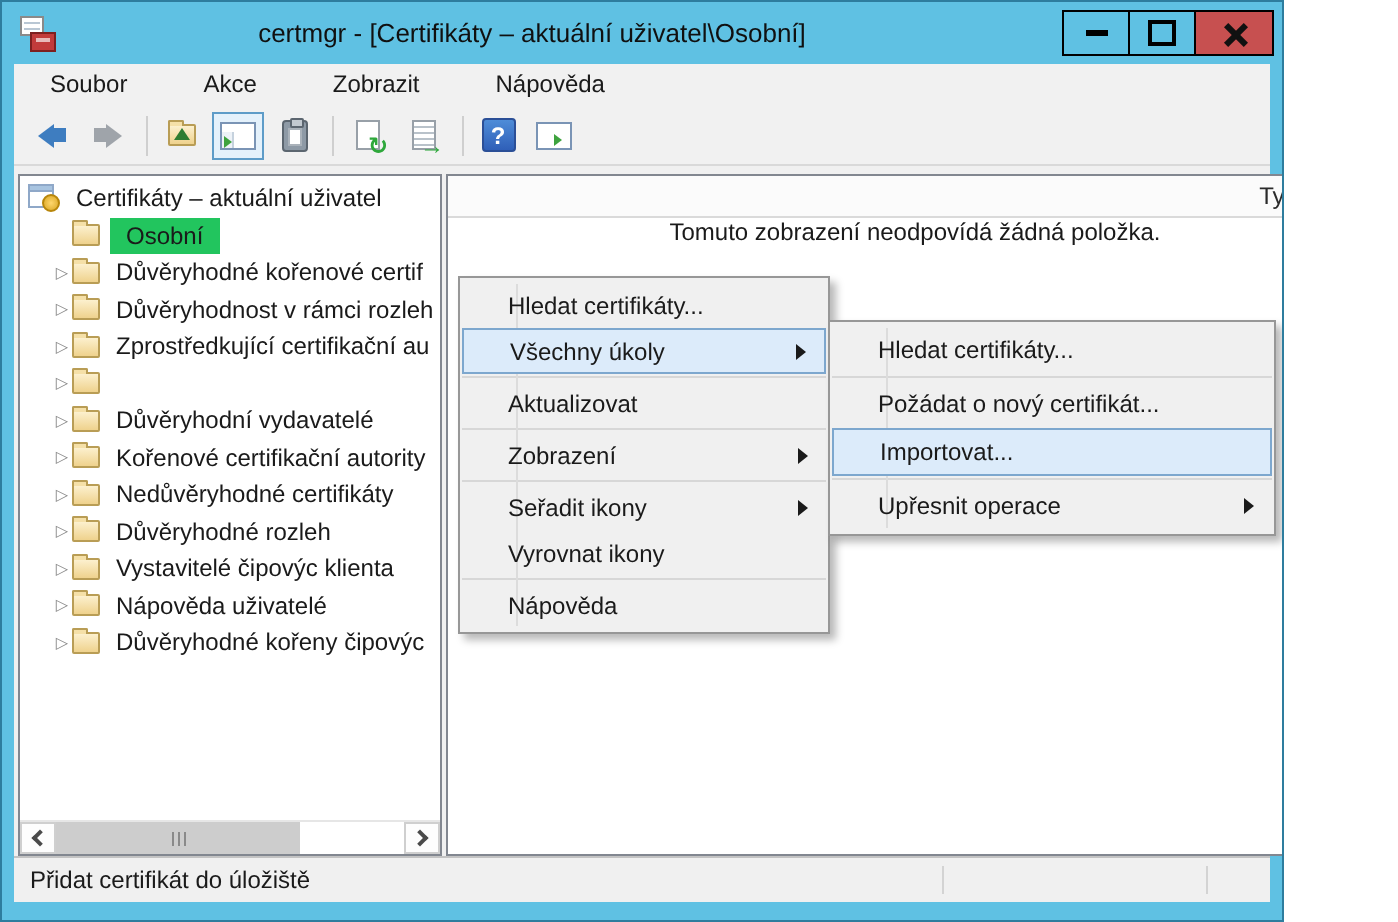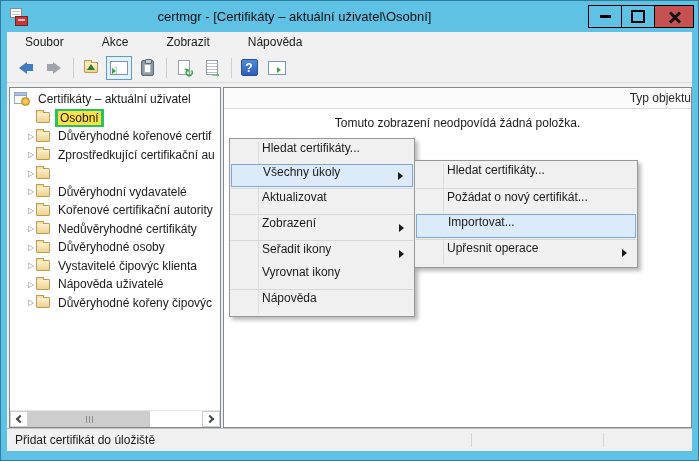--- a/index.html
+++ b/index.html
@@ -1,19 +1,19 @@
 <!DOCTYPE html>
 <html><head>
 <meta charset="utf-8">
 <style>
   * { box-sizing: border-box; margin: 0; padding: 0; }
   html,body { width:699px; height:461px; }
   body { font-family:"Liberation Sans","DejaVu Sans",sans-serif; font-size:12px; color:#1a1a1a; }
 
-  .window { position:relative; width:699px; height:461px; background:#5FC1E3; border:1px solid #2e7d9e; overflow:hidden; }
+  .window { position:relative; width:642px; height:461px; background:#5FC1E3; border:1px solid #2e7d9e; overflow:hidden; }
 
   
   .titlebar { position:absolute; left:0; top:0; width:100%; height:31px; }
   .app-icon { position:absolute; left:9px; top:7px; width:18px; height:18px; }
   .app-icon .doc { position:absolute; left:0; top:0; width:12px; height:10px; background:#fff; border:1px solid #8a8a8a; }
   .app-icon .doc i { display:block; height:1px; background:#b9c7d4; margin:2px 1px 0 1px; }
   .app-icon .box { position:absolute; right:0; bottom:0; width:13px; height:10px; background:#C23B3B; border:1px solid #7e1f1f; }
   .app-icon .box i { display:block; height:2px; background:#e8baba; margin:2px 2px 0 2px; }
   .title-text { position:absolute; left:0; right:110px; top:0; height:31px; line-height:31px; text-align:center; font-size:13px; color:#101010; white-space:nowrap; }
   .win-controls { position:absolute; right:4px; top:4px; display:flex; }
@@ -73,50 +73,50 @@
   .tree-panel { left:2px; width:212px; }
   .main-panel { left:216px; width:469px; }
 
   .tree { position:absolute; left:0; right:0; top:2px; bottom:18px; overflow:hidden; }
   .trow { display:flex; align-items:center; height:18.5px; padding-left:2px; white-space:nowrap; overflow:hidden; }
   .exp { width:10px; margin-left:14px; flex:none; color:#8a8a8a; font-size:8px; text-align:center; }
   .exp::before { content:"\25B7"; }
   .exp-spacer { width:24px; flex:none; }
   .trow .folder { margin-right:5px; }
   .tlabel { padding:1px 3px; }
-  .tlabel.selected { background:#fde047; border:3px solid #22c55e; padding:0 2px; }
+  .tlabel.selected { background:#22c55e; border:6px solid #22c55e; padding:0 2px; }
   .rooticon { width:16px; height:14px; position:relative; flex:none; margin:0 5px 0 2px; }
   .rooticon .win { position:absolute; left:0; top:0; right:3px; bottom:2px; background:#fff; border:1px solid #8FA8C8; }
   .rooticon .bar { position:absolute; top:0; left:0; right:3px; height:4px; background:#A8C4E0; border:1px solid #8FA8C8; }
   .rooticon .seal { position:absolute; right:0; bottom:0; width:9px; height:9px; border-radius:50%; background:radial-gradient(#FFD76E,#D9A520); border:1px solid #B8860B; }
 
   .hscroll { position:absolute; left:0; right:0; bottom:0; height:17px; background:#F0F0F0; border-top:1px solid #E6E6E6; display:flex; align-items:stretch; }
   .sbtn { width:18px; background:#FDFDFD; border:1px solid #CFCFCF; display:flex; align-items:center; justify-content:center; flex:none; }
   .chev { width:6px; height:6px; border-left:2px solid #4A4A4A; border-bottom:2px solid #4A4A4A; }
   .chev.left  { transform:rotate(45deg); margin-left:2px; }
   .chev.right { transform:rotate(-135deg); margin-right:2px; }
   .strack { flex:1; background:#fff; position:relative; }
   .sthumb { position:absolute; left:0; top:0; bottom:0; width:122px; background:#CDCDCD; display:flex; align-items:center; justify-content:center; }
   .grip { width:1px; height:7px; background:#8A8A8A; box-shadow:3px 0 #8A8A8A, -3px 0 #8A8A8A; }
 
   .col-header { position:relative; height:21px; background:#FBFBFB; border-bottom:1px solid #DADADA; line-height:20px; padding-left:7px; color:#2b2b2b;text-align:right; }
   .col-div { position:absolute; top:2px; bottom:2px; left:441px; width:1px; background:#E0E0E0; }
-  .empty-msg { margin-top:7px; text-align:center; color:#1a1a1a; }
+  .empty-msg { text-align:center; color:#1a1a1a; }
 
   
   .statusbar { position:absolute; left:0; right:0; bottom:0; height:23px; background:#F0F0F0; border-top:1px solid #C3C3C3; line-height:22px; padding-left:8px; }
   .status-div { position:absolute; top:4px; bottom:4px; width:1px; background:#D3D3D3; }
   .status-div.d1 { left:464px; } .status-div.d2 { left:596px; }
 
   
   .menu { position:absolute; background:#F0F0F0; border:1px solid #979797; box-shadow:3px 3px 4px rgba(0,0,0,.28); padding:2px 0; }
   .menu::before { content:""; position:absolute; top:3px; bottom:3px; left:28px; width:1px; background:#DCDCDC; }
   .menu.main { left:228px; top:137px; width:186px; z-index:10; }
   .menu.sub  { left:413px; top:159px; width:224px; z-index:11; }
-  .mi { position:relative; display:flex; align-items:flex-start; height:23px; padding-left:31px; padding-right:14px; margin:0 1px; white-space:nowrap; }
+  .mi { position:relative; display:flex; align-items:center; height:23px; padding-left:23px; padding-right:14px; margin:0 1px; white-space:nowrap; }
   .menu.sub .mi { height:24px; }
   .mi.hi { background:#DCEBFA; border:1px solid #7DA7CE; }
   .sub-arrow { position:absolute; right:9px; top:50%; margin-top:-4px; width:0; height:0; border-top:4px solid transparent; border-bottom:4px solid transparent; border-left:5px solid #1A1A1A; }
   .msep { height:1px; background:#D7D7D7; margin:1px 1px; }
 </style>
 </head>
 <body>
 
 <div class="window">
 
@@ -210,20 +210,25 @@
             <span class="tlabel selected">Osobní</span>
           </div>
           <div class="trow">
             <span class="exp"></span>
             <span class="folder"></span>
             <span class="tlabel">Důvěryhodné kořenové certif</span>
           </div>
           <div class="trow">
             <span class="exp"></span>
             <span class="folder"></span>
+            <span class="tlabel">Důvěryhodnost v rámci rozleh</span>
+          </div>
+          <div class="trow">
+            <span class="exp"></span>
+            <span class="folder"></span>
             <span class="tlabel">Zprostředkující certifikační au</span>
           </div>
           <div class="trow">
             <span class="exp"></span>
             <span class="folder"></span>
           </div>
           <div class="trow">
             <span class="exp"></span>
             <span class="folder"></span>
             <span class="tlabel">Důvěryhodní vydavatelé</span>
@@ -234,21 +239,21 @@
             <span class="tlabel">Kořenové certifikační autority</span>
           </div>
           <div class="trow">
             <span class="exp"></span>
             <span class="folder"></span>
             <span class="tlabel">Nedůvěryhodné certifikáty</span>
           </div>
           <div class="trow">
             <span class="exp"></span>
             <span class="folder"></span>
-            <span class="tlabel">Důvěryhodné osoby</span>
+            <span class="tlabel">Důvěryhodné rozleh</span>
           </div>
           <div class="trow">
             <span class="exp"></span>
             <span class="folder"></span>
             <span class="tlabel">Vystavitelé čipovýc klienta</span>
           </div>
           <div class="trow">
             <span class="exp"></span>
             <span class="folder"></span>
             <span class="tlabel">Nápověda uživatelé</span>

